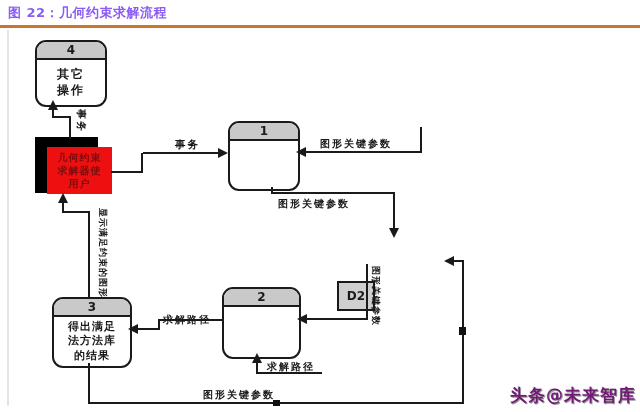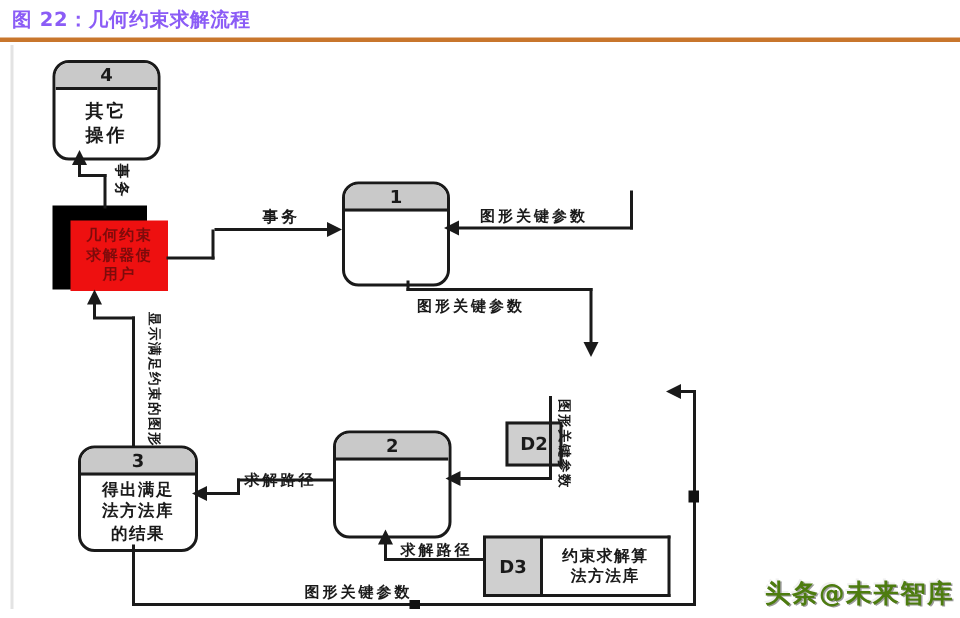--- a/index.html
+++ b/index.html
@@ -32,21 +32,21 @@
   .ln{position:absolute;background:#1a1a1a;}
   .flabel{position:absolute;font-size:10.5px;font-weight:bold;letter-spacing:2px;white-space:nowrap;}
   .vlabel{position:absolute;font-weight:bold;white-space:nowrap;transform:rotate(90deg);transform-origin:0 0;}
 
   .arr-up{position:absolute;width:0;height:0;border-left:5px solid transparent;border-right:5px solid transparent;border-bottom:10px solid #1a1a1a;}
   .arr-down{position:absolute;width:0;height:0;border-left:5px solid transparent;border-right:5px solid transparent;border-top:10px solid #1a1a1a;}
   .arr-left{position:absolute;width:0;height:0;border-top:5px solid transparent;border-bottom:5px solid transparent;border-right:10px solid #1a1a1a;}
   .arr-right{position:absolute;width:0;height:0;border-top:5px solid transparent;border-bottom:5px solid transparent;border-left:10px solid #1a1a1a;}
 
   .marker{position:absolute;background:#111;}
-  .watermark{position:absolute;right:4px;top:384px;font-size:17px;font-weight:bold;color:#4d7c0f;
+  .watermark{position:absolute;right:4px;top:384px;font-size:17px;font-weight:bold;color:#701a75;
              text-shadow:1px 1px 0 #9a9a9a,-1px -1px 0 #f0f0f0;letter-spacing:1px;margin-left:25px;}
 </style>
 </head>
 <body>
 
 <div class="page">
   <div class="title">图 22：几何约束求解流程</div>
   <div class="rule"></div>
   <div class="edge"></div>
 
@@ -74,25 +74,20 @@
     <div class="body" style="font-size:11px;letter-spacing:1px;">得出满足
 法方法库
 的结果</div>
   </div>
 
 
   <div class="store" style="left:337px;top:238px;margin-top:43px;">
     <div class="sid" style="width:34px;height:26px;">D2</div>
   </div>
 
-  <div class="store" style="left:322px;top:357px;">
-    <div class="sid" style="width:36px;height:37px;">D3</div>
-    <div class="slabel" style="width:83px;height:37px;">约束求解算
-法方法库</div>
-  </div>
 
   <div class="ln" style="left:69px;top:116px;width:2px;height:23px;"></div>
   <div class="ln" style="left:52px;top:116px;width:19px;height:2px;"></div>
   <div class="ln" style="left:52px;top:108px;width:2px;height:10px;"></div>
   <div class="arr-up" style="left:48px;top:100px;"></div>
   <span class="vlabel" style="left:88px;top:109px;font-size:10px;letter-spacing:2px;">事务</span>
 
   <div class="ln" style="left:111px;top:171px;width:32px;height:2px;"></div>
   <div class="ln" style="left:141px;top:153px;width:2px;height:20px;"></div>
   <div class="ln" style="left:143px;top:152px;width:78px;height:2px;"></div>

